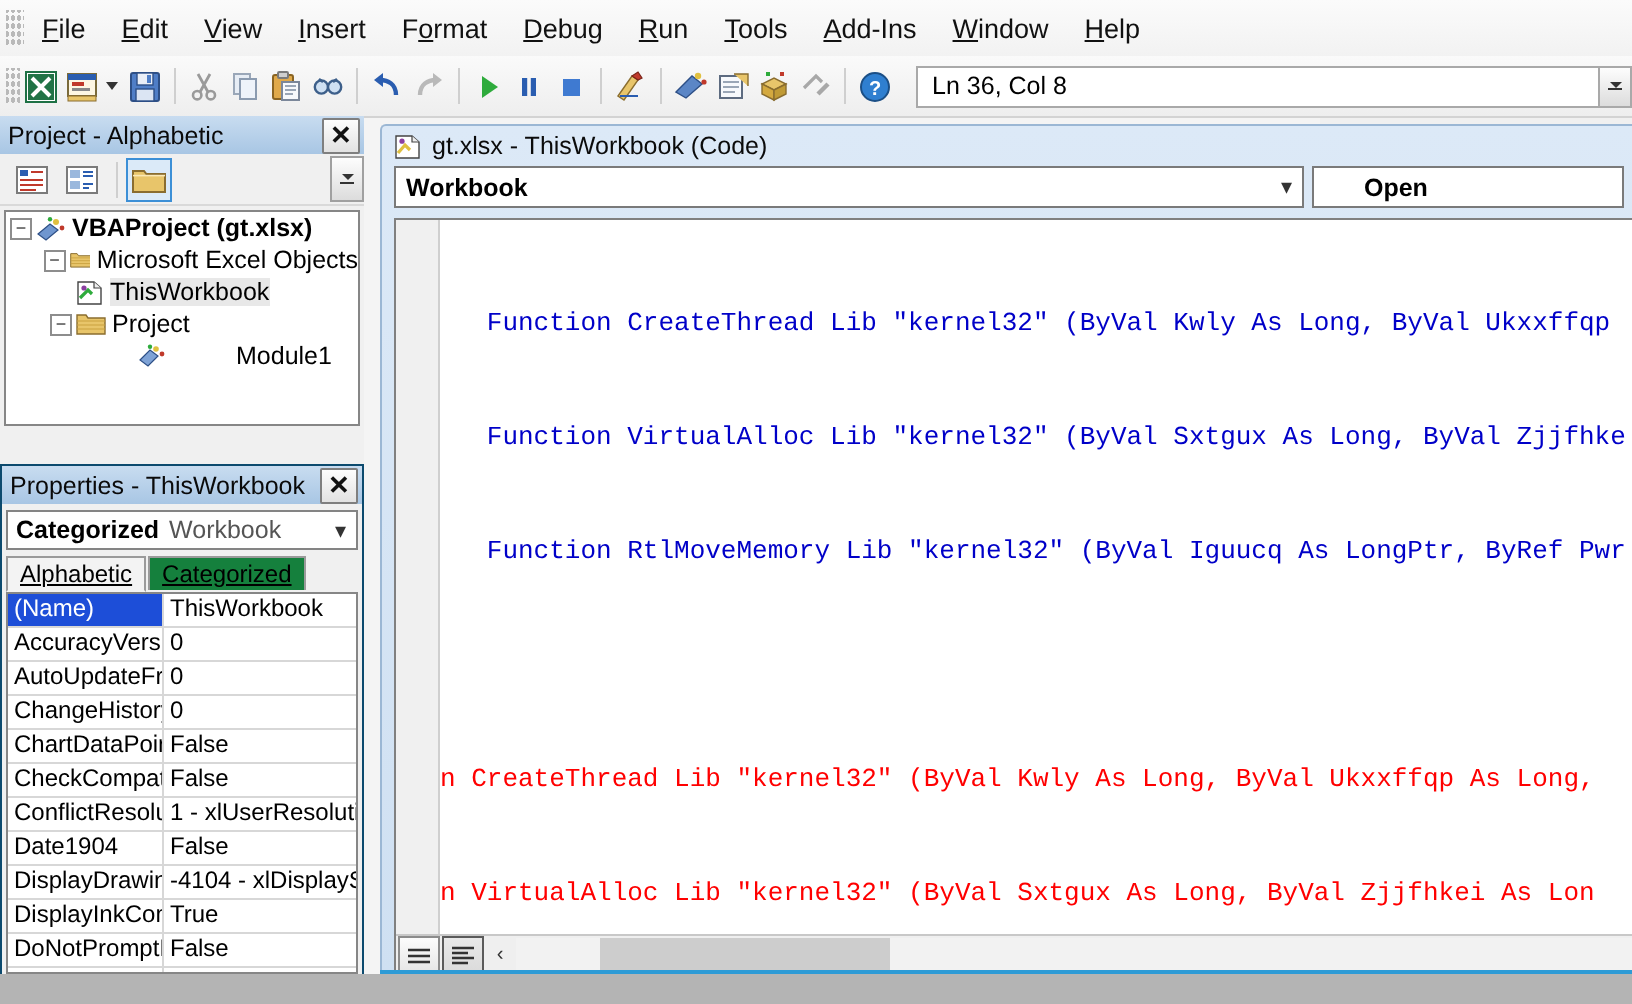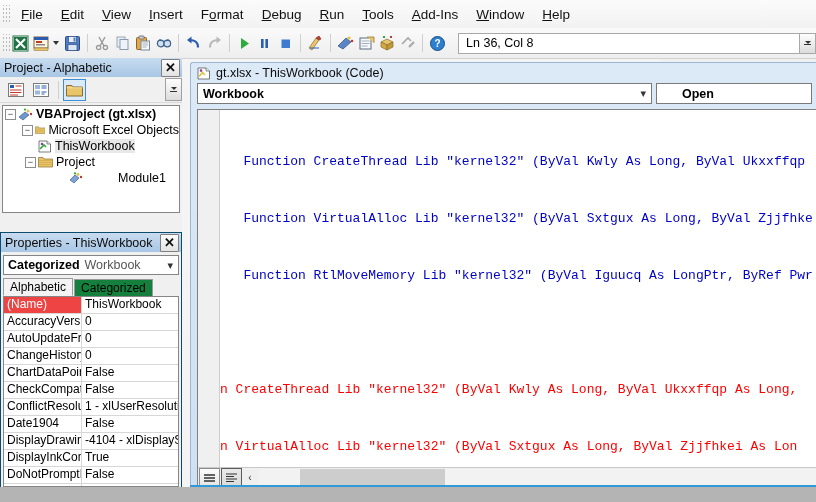--- a/index.html
+++ b/index.html
@@ -87,35 +87,35 @@
   .dots{width:11px;height:16px;display:flex;align-items:center;justify-content:center;color:#999;}
   .selnode{background:#e8e8e8;}
 
   
   .props{left:0;top:232px;width:182px;height:270px;background:#f0f0f0;}
   .propcombo{
     margin:3px 2px 0 2px;height:20px;background:#fff;border:1px solid #848484;
     display:flex;align-items:center;padding-left:4px;font-size:12.5px;box-sizing:border-box;
   }
   .propcombo .chev{margin-left:auto;margin-right:5px;color:#333;font-size:11px;}
-  .tabsrow{display:flex;margin:3px 2px 0 2px;height:18px;align-items:center;}
+  .tabsrow{display:flex;margin:3px 2px 0 2px;height:18px;align-items:flex-start;text-decoration:underline;}
   .ptab{
     height:17px;padding:0 6px;font-size:12px;display:flex;align-items:center;
     background:#15803d;border:1px solid #9a9a9a;border-bottom:none;margin-right:1px;
     box-sizing:border-box;
   }
   .ptab.sel{background:#f3f3f3;height:18px;border-bottom:1px solid #f3f3f3;font-weight:normal;}
   .gridbox{margin:0 2px;border:1px solid #868686;background:#fff;height:191px;
            overflow:hidden;display:flex;box-sizing:border-box;}
   .gridcols{flex:1;}
   .grow{display:flex;height:16px;font-size:12px;border-bottom:1px solid #d7d7d7;}
   .gname{width:78px;padding-left:3px;border-right:1px solid #d7d7d7;overflow:hidden;
          white-space:nowrap;box-sizing:border-box;line-height:15px;}
   .gval{flex:1;padding-left:3px;overflow:hidden;white-space:nowrap;line-height:15px;}
-  .grow.sel .gname{background:#ef4444;color:#fff;}
+  .grow.sel .gname{background:#1d4ed8;color:#fff;}
 
   
   .codewin{
     position:absolute;left:190px;top:62px;width:626px;height:425px;
     background:linear-gradient(#dce9f7,#cfe0f2);
     border:1px solid #9bb7d4;border-right:none;border-bottom:none;box-sizing:border-box;
     border-radius:3px 0 0 0;
   }
   .codetitle{height:20px;display:flex;align-items:center;padding-left:6px;font-size:12.5px;color:#0b0b0b;}
   .comborow{display:flex;padding:0 4px 0 6px;gap:4px;height:22px;}

